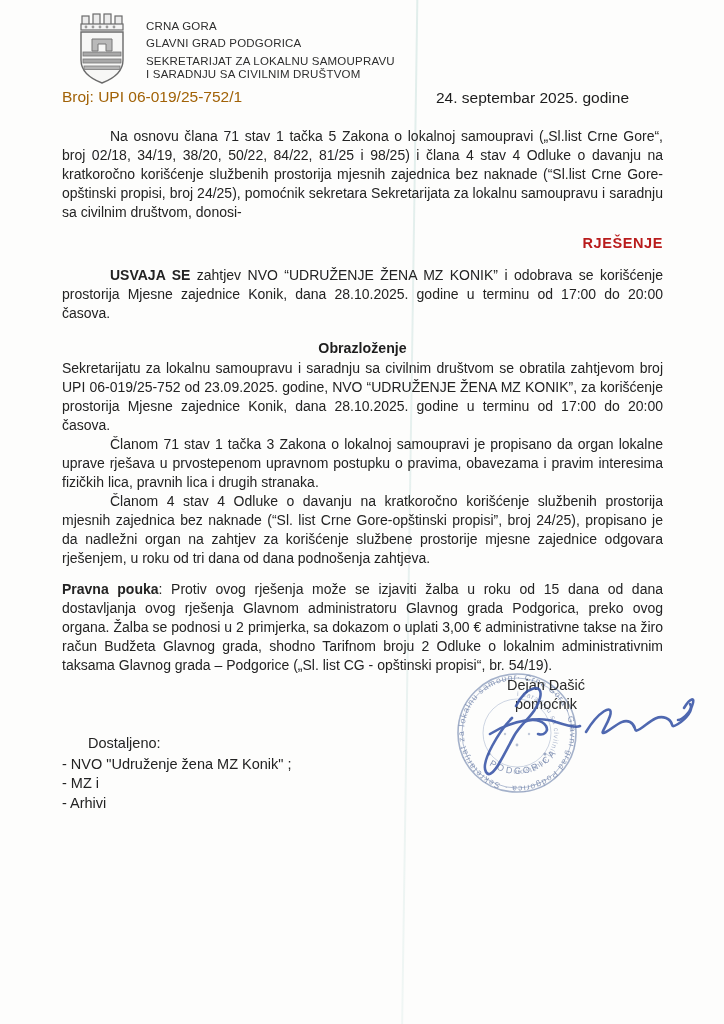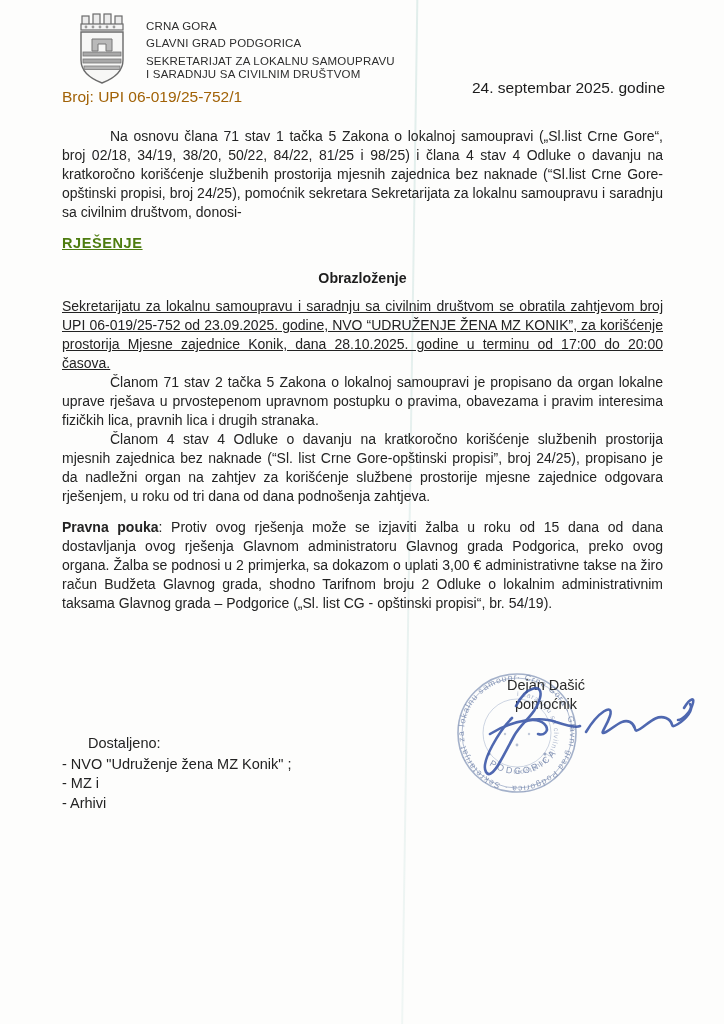--- a/index.html
+++ b/index.html
@@ -27,32 +27,32 @@
     opacity: .85;
   }
   
   .coat { position: absolute; left: 76px; top: 13px; }
   .org-block { position: absolute; left: 146px; top: 20px; font-size: 11.5px; color: #2e2e2e; letter-spacing: .2px; }
   .org-line1 { margin-bottom: 5px; }
   .org-line2 { margin-bottom: 6px; }
   .org-line3 { margin-bottom: 1px; }
   .contact-block { position: absolute; left: 376px; top: 16px; font-size: 11.5px; line-height: 17.5px; color: #5d5d5d; }
   .number { position: absolute; left: 62px; top: 88px; font-size: 15.5px; color: #a16207; }
-  .date { position: absolute; left: 436px; top: 79px; font-size: 15.5px; color: #1c1c1c; margin-left: 36px; }
+  .date { position: absolute; left: 436px; top: 89px; font-size: 15.5px; color: #1c1c1c; }
 
   
   .doc-body {
     position: absolute; left: 62px; top: 127px; width: 601px;
     font-size: 14px; line-height: 19px; text-align: justify; color: #232323;
   }
   .indent { text-indent: 48px; }
-  .doc-title { text-align: left; font-weight: bold; letter-spacing: .6px; margin-top: 12px; font-size: 14.5px; color: #4d7c0f; text-decoration: underline; }
+  .doc-title { text-align: right; font-weight: bold; letter-spacing: .6px; margin-top: 12px; font-size: 14.5px; color: #b91c1c; }
   .decision { margin-top: 13px; }
   .section-title { text-align: center; font-weight: bold; margin-top: 16px; font-size: 14.2px; color: #1e1e1e; }
-  .p1 { margin-top: 9px; text-decoration: underline; }
+  .p1 { margin-top: 1px; }
   .closing { margin-top: 12px; }
   .legal { margin-top: 12px; }
   b.lead { font-weight: bold; }
 
   
   .sig-name-block { position: absolute; left: 473px; top: 676px; width: 146px; text-align: center; font-size: 14.5px; line-height: 19px; color: #2a2a2a; z-index: 3; }
   .stamp-svg { position: absolute; left: 450px; top: 666px; z-index: 1; opacity: .92; }
   .signature-svg { position: absolute; left: 428px; top: 660px; z-index: 4; }
 
   
@@ -97,25 +97,26 @@
 
 
   <div class="number">Broj: UPI 06-019/25-752/1</div>
   <div class="date">24. septembar 2025. godine</div>
 
   <div class="doc-body">
     <p class="indent">Na osnovu člana 71 stav 1 tačka 5 Zakona o lokalnoj samoupravi („Sl.list Crne Gore“, broj 02/18, 34/19, 38/20, 50/22, 84/22, 81/25 i 98/25) i člana 4 stav 4 Odluke o davanju na kratkoročno korišćenje službenih prostorija mjesnih zajednica bez naknade (“Sl.list Crne Gore-opštinski propisi, broj 24/25), pomoćnik sekretara Sekretarijata za lokalnu samoupravu i saradnju sa civilnim društvom, donosi-</p>
 
     <p class="doc-title">RJEŠENJE</p>
 
+    <p class="decision indent"><b class="lead">USVAJA SE</b><span> zahtjev NVO “UDRUŽENJE ŽENA MZ KONIK”  i odobrava se korišćenje prostorija Mjesne zajednice Konik, dana 28.10.2025. godine u terminu od 17:00 do 20:00 časova.</span></p>
 
     <p class="section-title">Obrazloženje</p>
 
     <p class="p1">Sekretarijatu za lokalnu samoupravu i saradnju sa civilnim društvom se obratila zahtjevom broj UPI  06-019/25-752 od 23.09.2025. godine,  NVO “UDRUŽENJE ŽENA MZ KONIK”, za korišćenje prostorija Mjesne zajednice Konik, dana 28.10.2025. godine u terminu od 17:00 do 20:00 časova.</p>
-    <p class="indent">Članom 71 stav 2 tačka 5  Zakona o lokalnoj samoupravi je propisano da organ lokalne uprave rješava u prvostepenom upravnom postupku o pravima, obavezama i pravim interesima fizičkih lica, pravnih lica i drugih stranaka.</p>
+    <p class="indent">Članom 71 stav 1 tačka 3  Zakona o lokalnoj samoupravi je propisano da organ lokalne uprave rješava u prvostepenom upravnom postupku o pravima, obavezama i pravim interesima fizičkih lica, pravnih lica i drugih stranaka.</p>
     <p class="indent">Članom 4 stav 4 Odluke o davanju na kratkoročno korišćenje službenih prostorija mjesnih zajednica bez naknade (“Sl. list Crne Gore-opštinski propisi”, broj 24/25), propisano je da nadležni organ na zahtjev za korišćenje službene prostorije mjesne zajednice odgovara rješenjem, u roku od tri dana od dana podnošenja zahtjeva.</p>
 
 
     <p class="legal"><b class="lead">Pravna pouka</b><span>: Protiv ovog rješenja može se izjaviti žalba u roku od 15 dana od dana dostavljanja ovog rješenja Glavnom administratoru Glavnog grada Podgorica, preko ovog organa. Žalba se podnosi u 2 primjerka, sa dokazom o uplati 3,00 € administrativne takse na žiro račun Budžeta Glavnog grada, shodno Tarifnom broju 2 Odluke o lokalnim administrativnim taksama Glavnog grada – Podgorice („Sl. list CG - opštinski propisi“, br. 54/19).</span></p>
   </div>
 
   <svg class="stamp-svg" width="134" height="134" viewBox="0 0 134 134">
     <defs>
       <path id="ringPath" d="M67,14 a53,53 0 1,1 -0.01,0"></path>
       <path id="innerPath" d="M67,30 a37,37 0 1,1 -0.01,0"></path>

